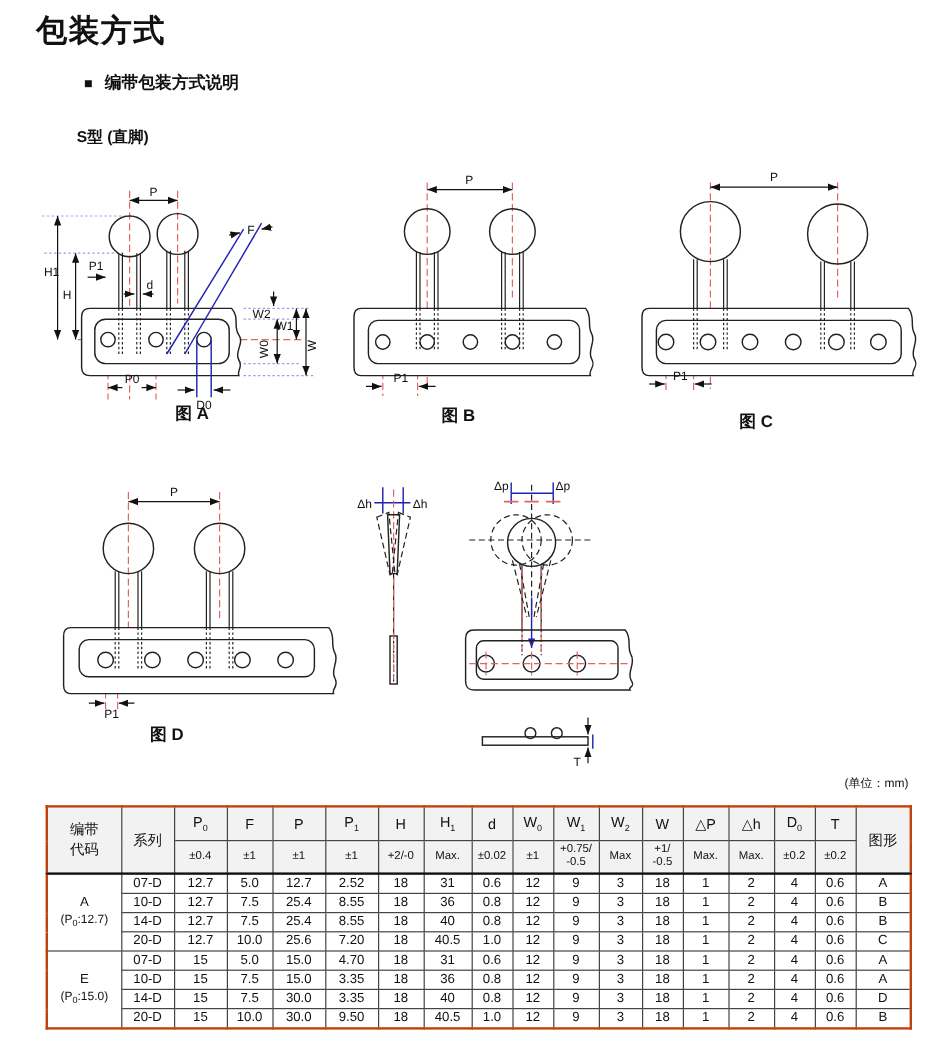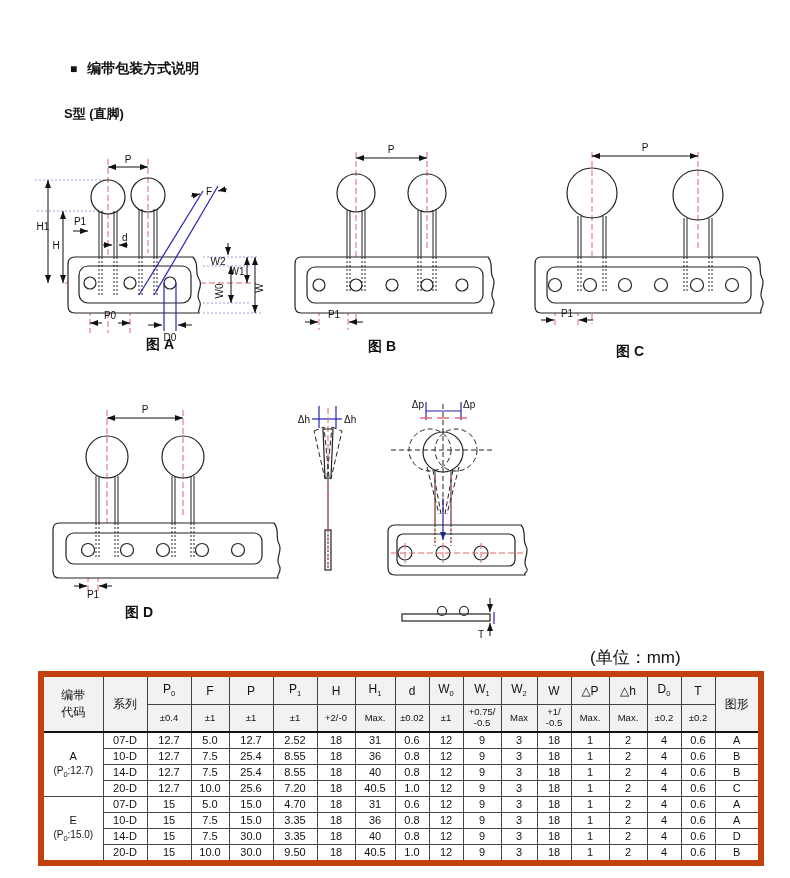--- a/index.html
+++ b/index.html
@@ -5,37 +5,37 @@
   html,body{margin:0;padding:0;background:#fff;}
   #page{position:relative;width:790px;height:878px;background:#fff;overflow:hidden;
         font-family:"Liberation Sans",sans-serif;color:#111;}
   .abs{position:absolute;}
   #page-title{left:30px;top:8px;font-size:26px;font-weight:bold;letter-spacing:1px;}
   #section-line{left:70px;top:60px;font-size:14px;font-weight:bold;display:flex;align-items:center;gap:10px;}
   #section-line .sq{font-size:12px;}
   #subsection{left:64px;top:105px;font-size:13px;font-weight:bold;}
   .fig{position:absolute;}
   .fig-caption{position:absolute;font-size:14px;font-weight:bold;text-align:center;}
-  #unit-note{left:590px;top:646px;width:167px;text-align:left;font-size:17px;}
+  #unit-note{left:590px;top:646px;width:167px;text-align:right;font-size:10px;}
 
   
   svg text{font:10px "Liberation Sans",sans-serif;fill:#111;}
   .guide{stroke:#9aa0dd;stroke-width:1;stroke-dasharray:2 2;fill:none;}
   .center{stroke:#e06666;stroke-width:1;stroke-dasharray:6 3;fill:none;}
   .redsolid{stroke:#e06666;stroke-width:1.4;fill:none;}
   .ink{stroke:#222;stroke-width:1.2;fill:none;}
   .lead{stroke:#222;stroke-width:1;fill:none;}
   .leaddash{stroke:#222;stroke-width:1;stroke-dasharray:2 2;fill:none;}
   .dashink{stroke:#222;stroke-width:1;stroke-dasharray:5 3;fill:none;}
   .blue{stroke:#2323b4;stroke-width:1.2;fill:none;}
   .dim{stroke:#111;stroke-width:1;fill:none;}
 
   
   #packing-table-wrap{left:38px;top:671px;}
-  table{border-collapse:collapse;table-layout:fixed;width:720px;border:6px solid #c2410c;padding-left:12px;}
+  table{border-collapse:collapse;table-layout:fixed;width:720px;border:2px solid #c2410c;padding-left:12px;}
   th,td{border:1px solid #444;text-align:center;vertical-align:middle;padding:0;overflow:hidden;}
   thead th{background:#f2f2f2;font-weight:normal;font-size:12px;height:27px;}
   thead th.cn{font-size:12px;}
   thead tr.tolrow th{font-size:9.5px;height:26px;line-height:1.15;}
   thead{border-bottom:2px solid #111;}
   tbody td{font-size:11px;height:15px;line-height:1;background:#fff;}
   tbody td.group{font-size:11px;line-height:1.4;}
   sub{font-size:7.5px;}
 </style>
 </head>
@@ -50,20 +50,21 @@
       <path d="M8,1 L0,4 L8,7 Z" fill="#111"></path>
     </marker>
     <marker id="aeb" markerWidth="9" markerHeight="8" refX="8" refY="4" orient="auto" markerUnits="userSpaceOnUse">
       <path d="M0,1 L8,4 L0,7 Z" fill="#2323b4"></path>
     </marker>
   </defs>
 </svg>
 
 <div id="page">
 
+  <div class="abs" id="page-title">包装方式</div>
 
   <div class="abs" id="section-line">
     <span class="sq">■</span>
     <span>编带包装方式说明</span>
   </div>
 
   <div class="abs" id="subsection">S型 (直脚)</div>
 
   <svg class="fig" style="left:35px;top:145px" width="262" height="200" viewBox="0 0 262 200">
     <g class="guide">

